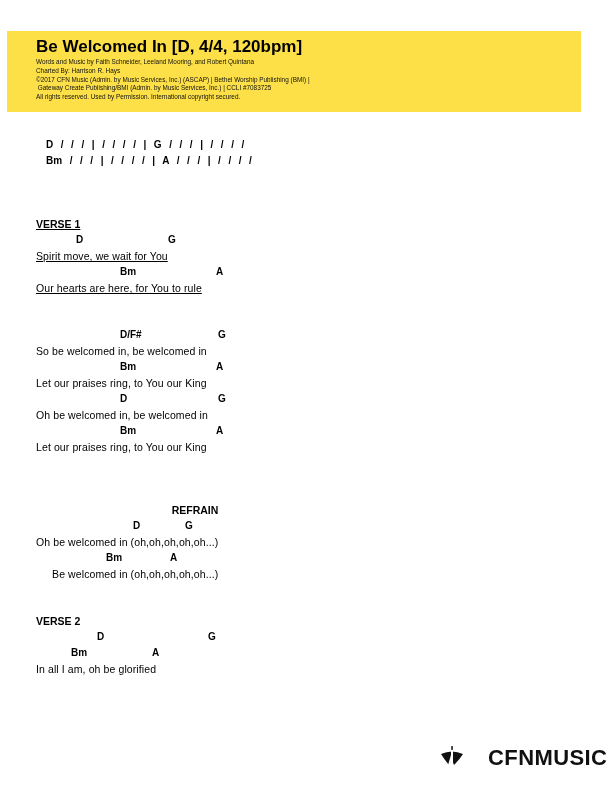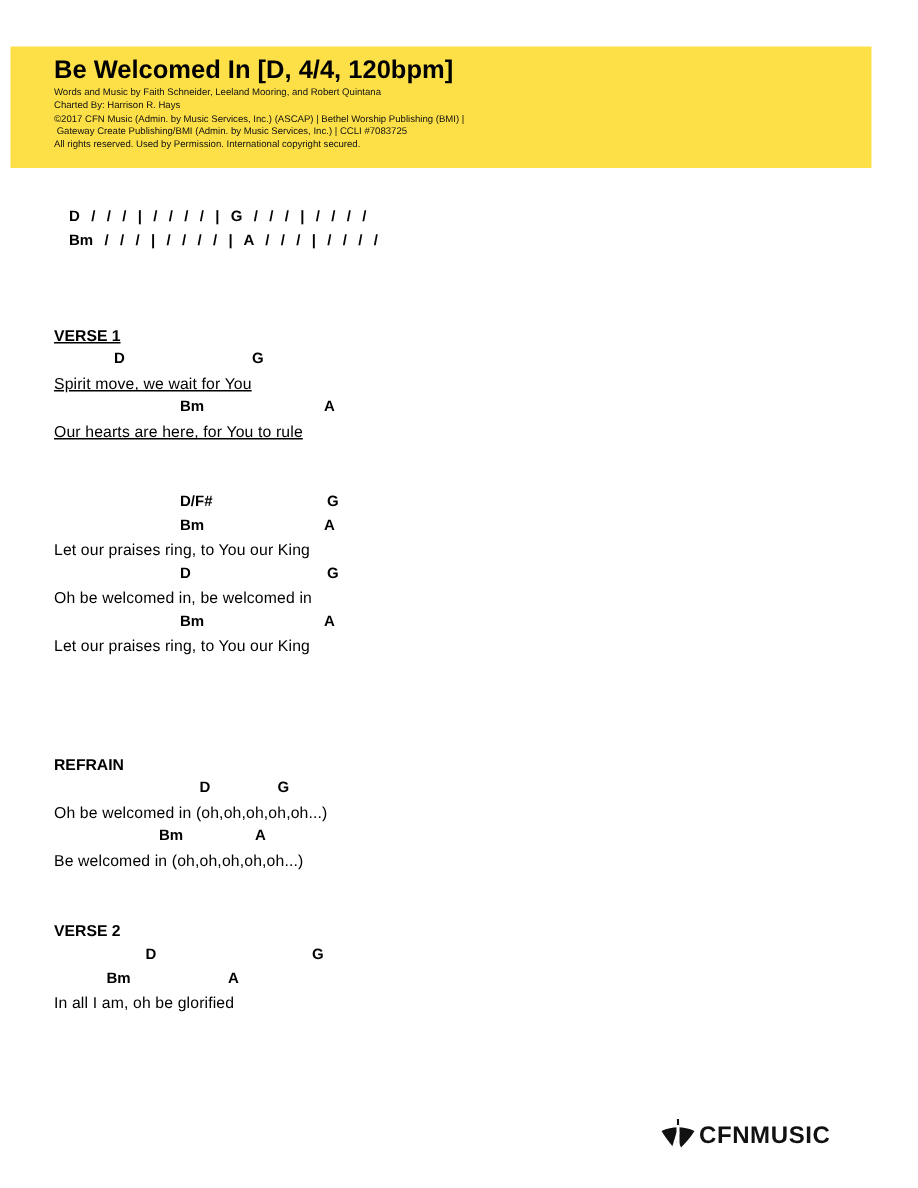--- a/index.html
+++ b/index.html
@@ -80,24 +80,24 @@
     }
     .logo {
       position: absolute;
       left: 440px;
       top: 748px;
       height: 20px;
       display: flex;
       align-items: center;
     }
     .logo-text {
-      font-size: 16px;
+      font-size: 22px;
       font-weight: bold;
       letter-spacing: 0.4px;
-      margin-left: 2px;
+      margin-left: 24px;
       color: #111;
     }
   </style>
 </head>
 <body>
 
 <div class="header-box">
   <div class="title">Be Welcomed In [D, 4/4, 120bpm]</div>
   <div class="meta"><div>Words and Music by Faith Schneider, Leeland Mooring, and Robert Quintana</div><div>Charted By: Harrison R. Hays</div><div>©2017 CFN Music (Admin. by Music Services, Inc.) (ASCAP) | Bethel Worship Publishing (BMI) |</div><div> Gateway Create Publishing/BMI (Admin. by Music Services, Inc.) | CCLI #7083725</div><div>All rights reserved. Used by Permission. International copyright secured.</div></div>
 </div>
@@ -119,38 +119,39 @@
     <span class="chord" style="left:180px">A</span>
   </div>
   <div class="line lyric">Our hearts are here, for You to rule</div>
 </div>
 
 <div class="section" style="top:329px;">
   <div class="line">
     <span class="chord" style="left:84px">D/F#</span>
     <span class="chord" style="left:182px">G</span>
   </div>
+  <div class="line lyric">So be welcomed in, be welcomed in</div>
   <div class="line">
     <span class="chord" style="left:84px">Bm</span>
     <span class="chord" style="left:180px">A</span>
   </div>
   <div class="line lyric">Let our praises ring, to You our King</div>
   <div class="line">
     <span class="chord" style="left:84px">D</span>
     <span class="chord" style="left:182px">G</span>
   </div>
   <div class="line lyric">Oh be welcomed in, be welcomed in</div>
   <div class="line">
     <span class="chord" style="left:84px">Bm</span>
     <span class="chord" style="left:180px">A</span>
   </div>
   <div class="line lyric">Let our praises ring, to You our King</div>
 </div>
 
-<div class="section" style="top:504px;">
+<div class="section" style="top:504px;text-align:right;">
   <div class="section-label">REFRAIN</div>
   <div class="line">
     <span class="chord" style="left:97px">D</span>
     <span class="chord" style="left:149px">G</span>
   </div>
   <div class="line lyric">Oh be welcomed in (oh,oh,oh,oh,oh...)</div>
   <div class="line">
     <span class="chord" style="left:70px">Bm</span>
     <span class="chord" style="left:134px">A</span>
   </div>

